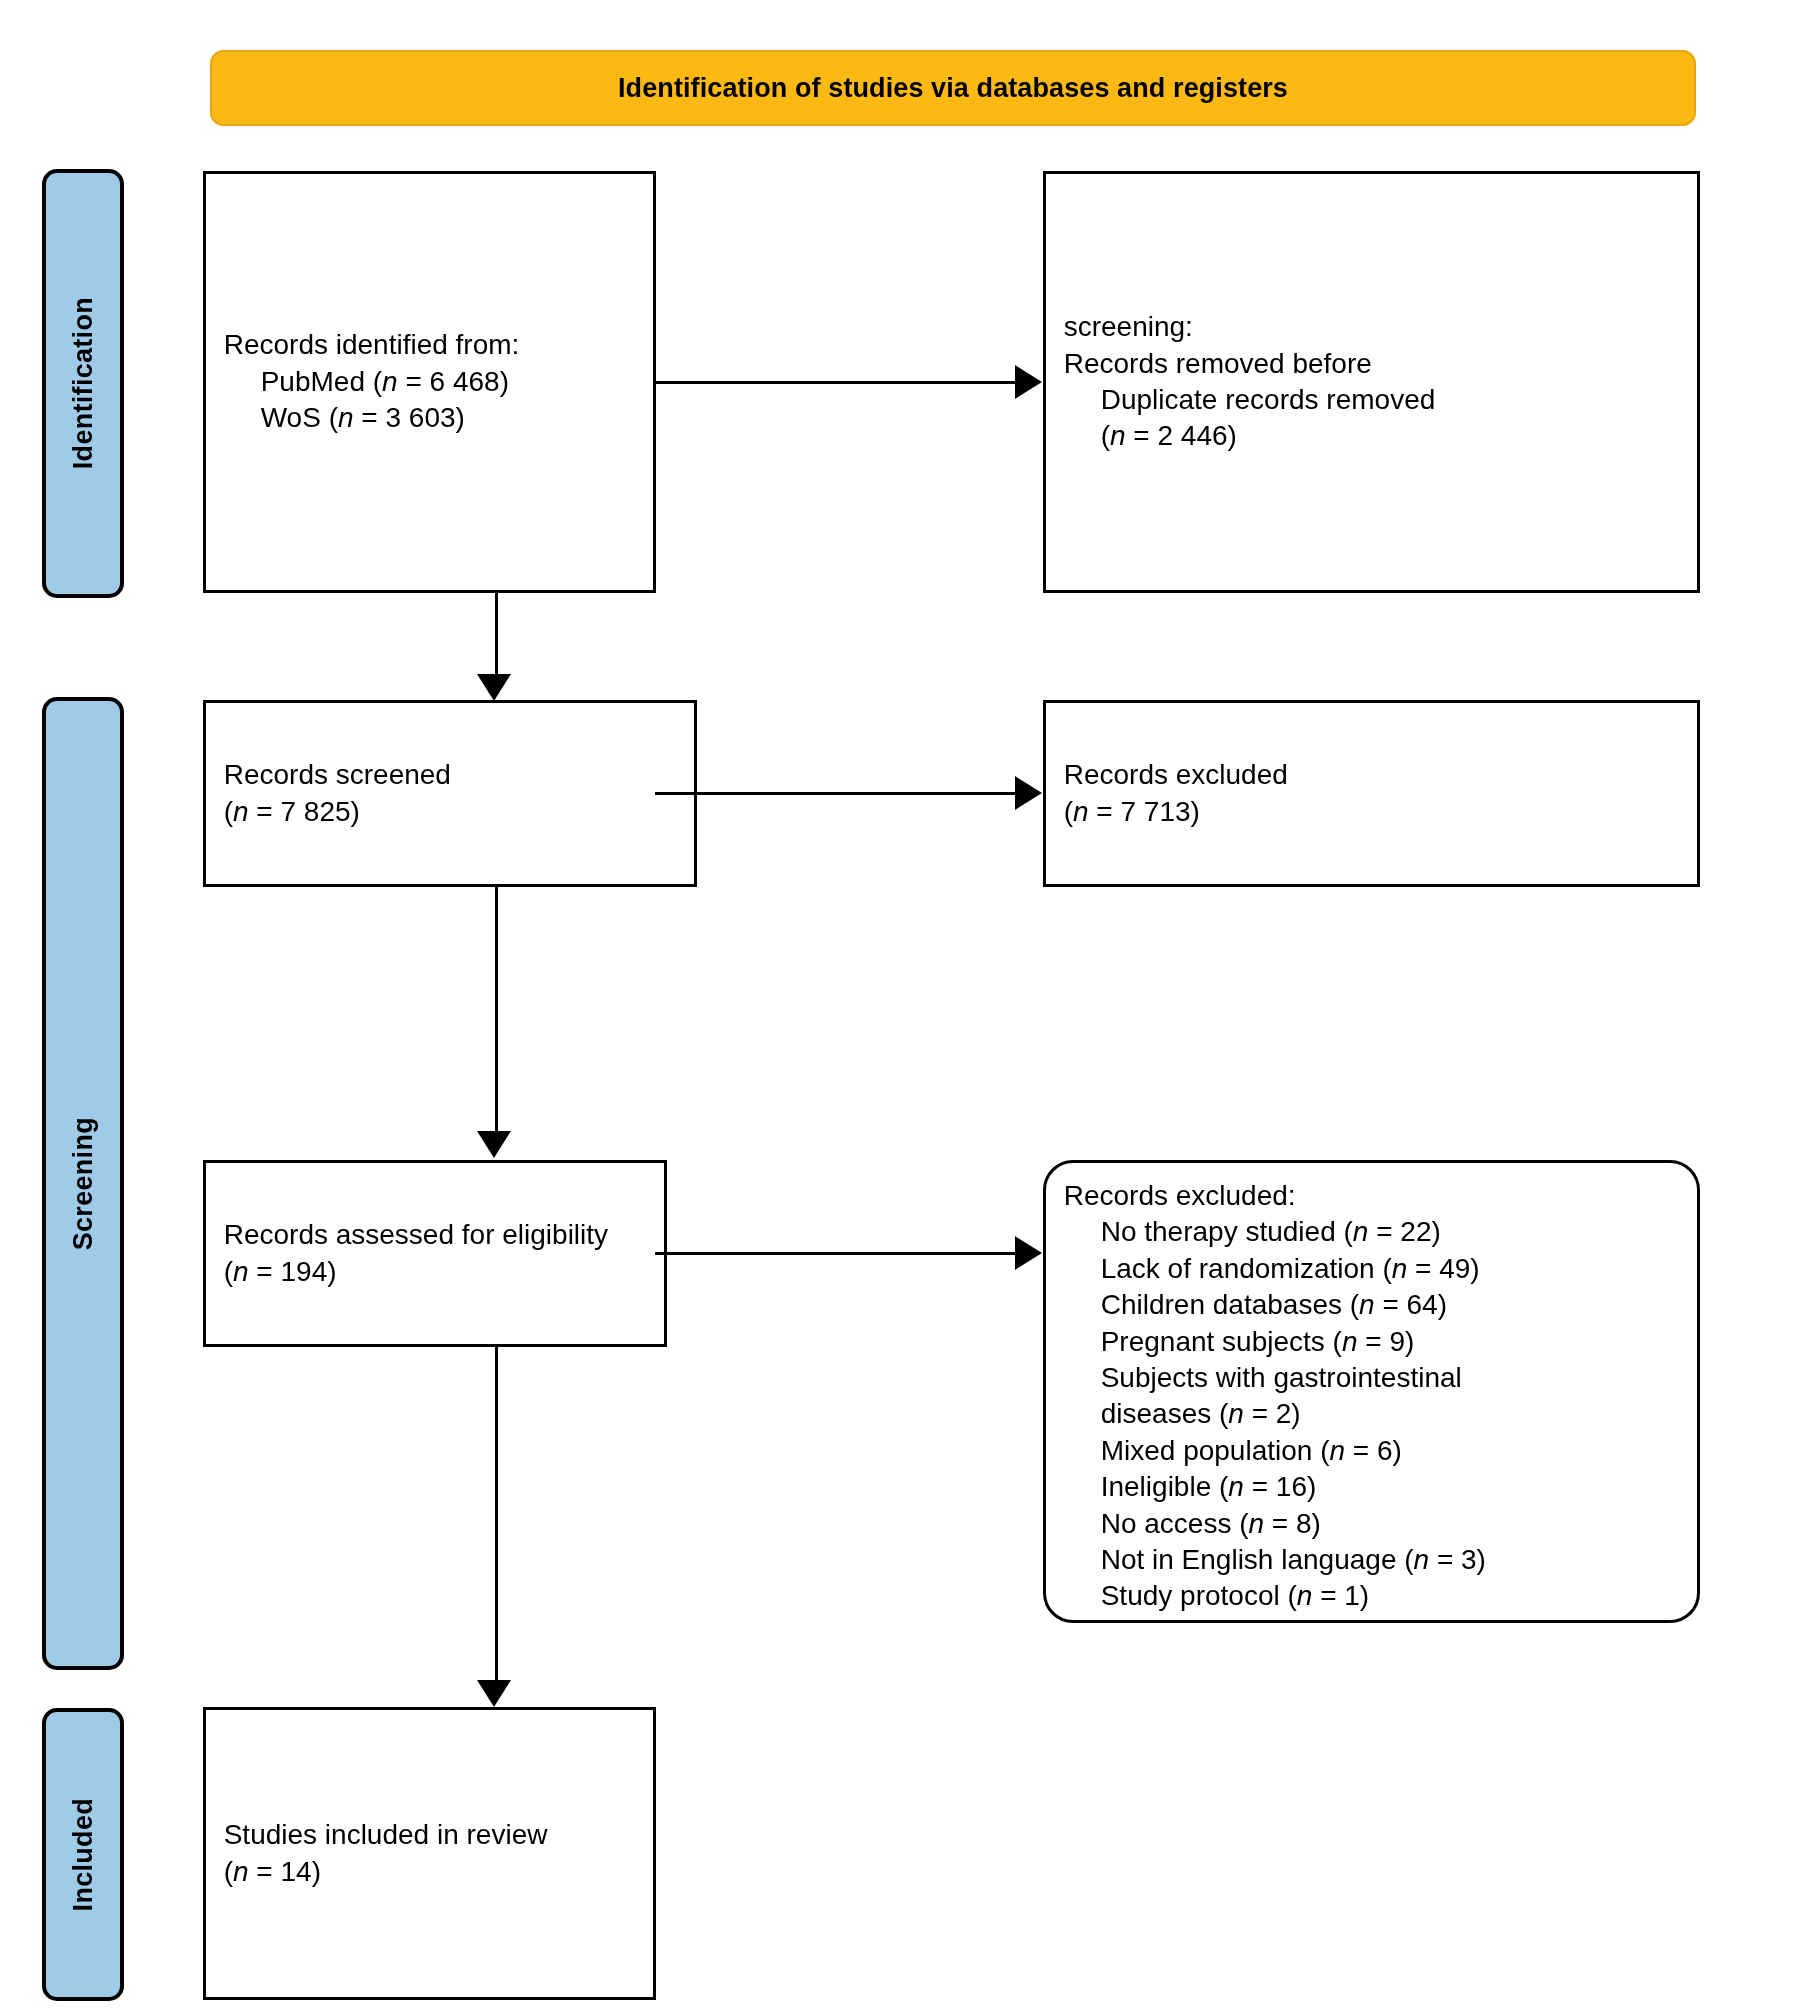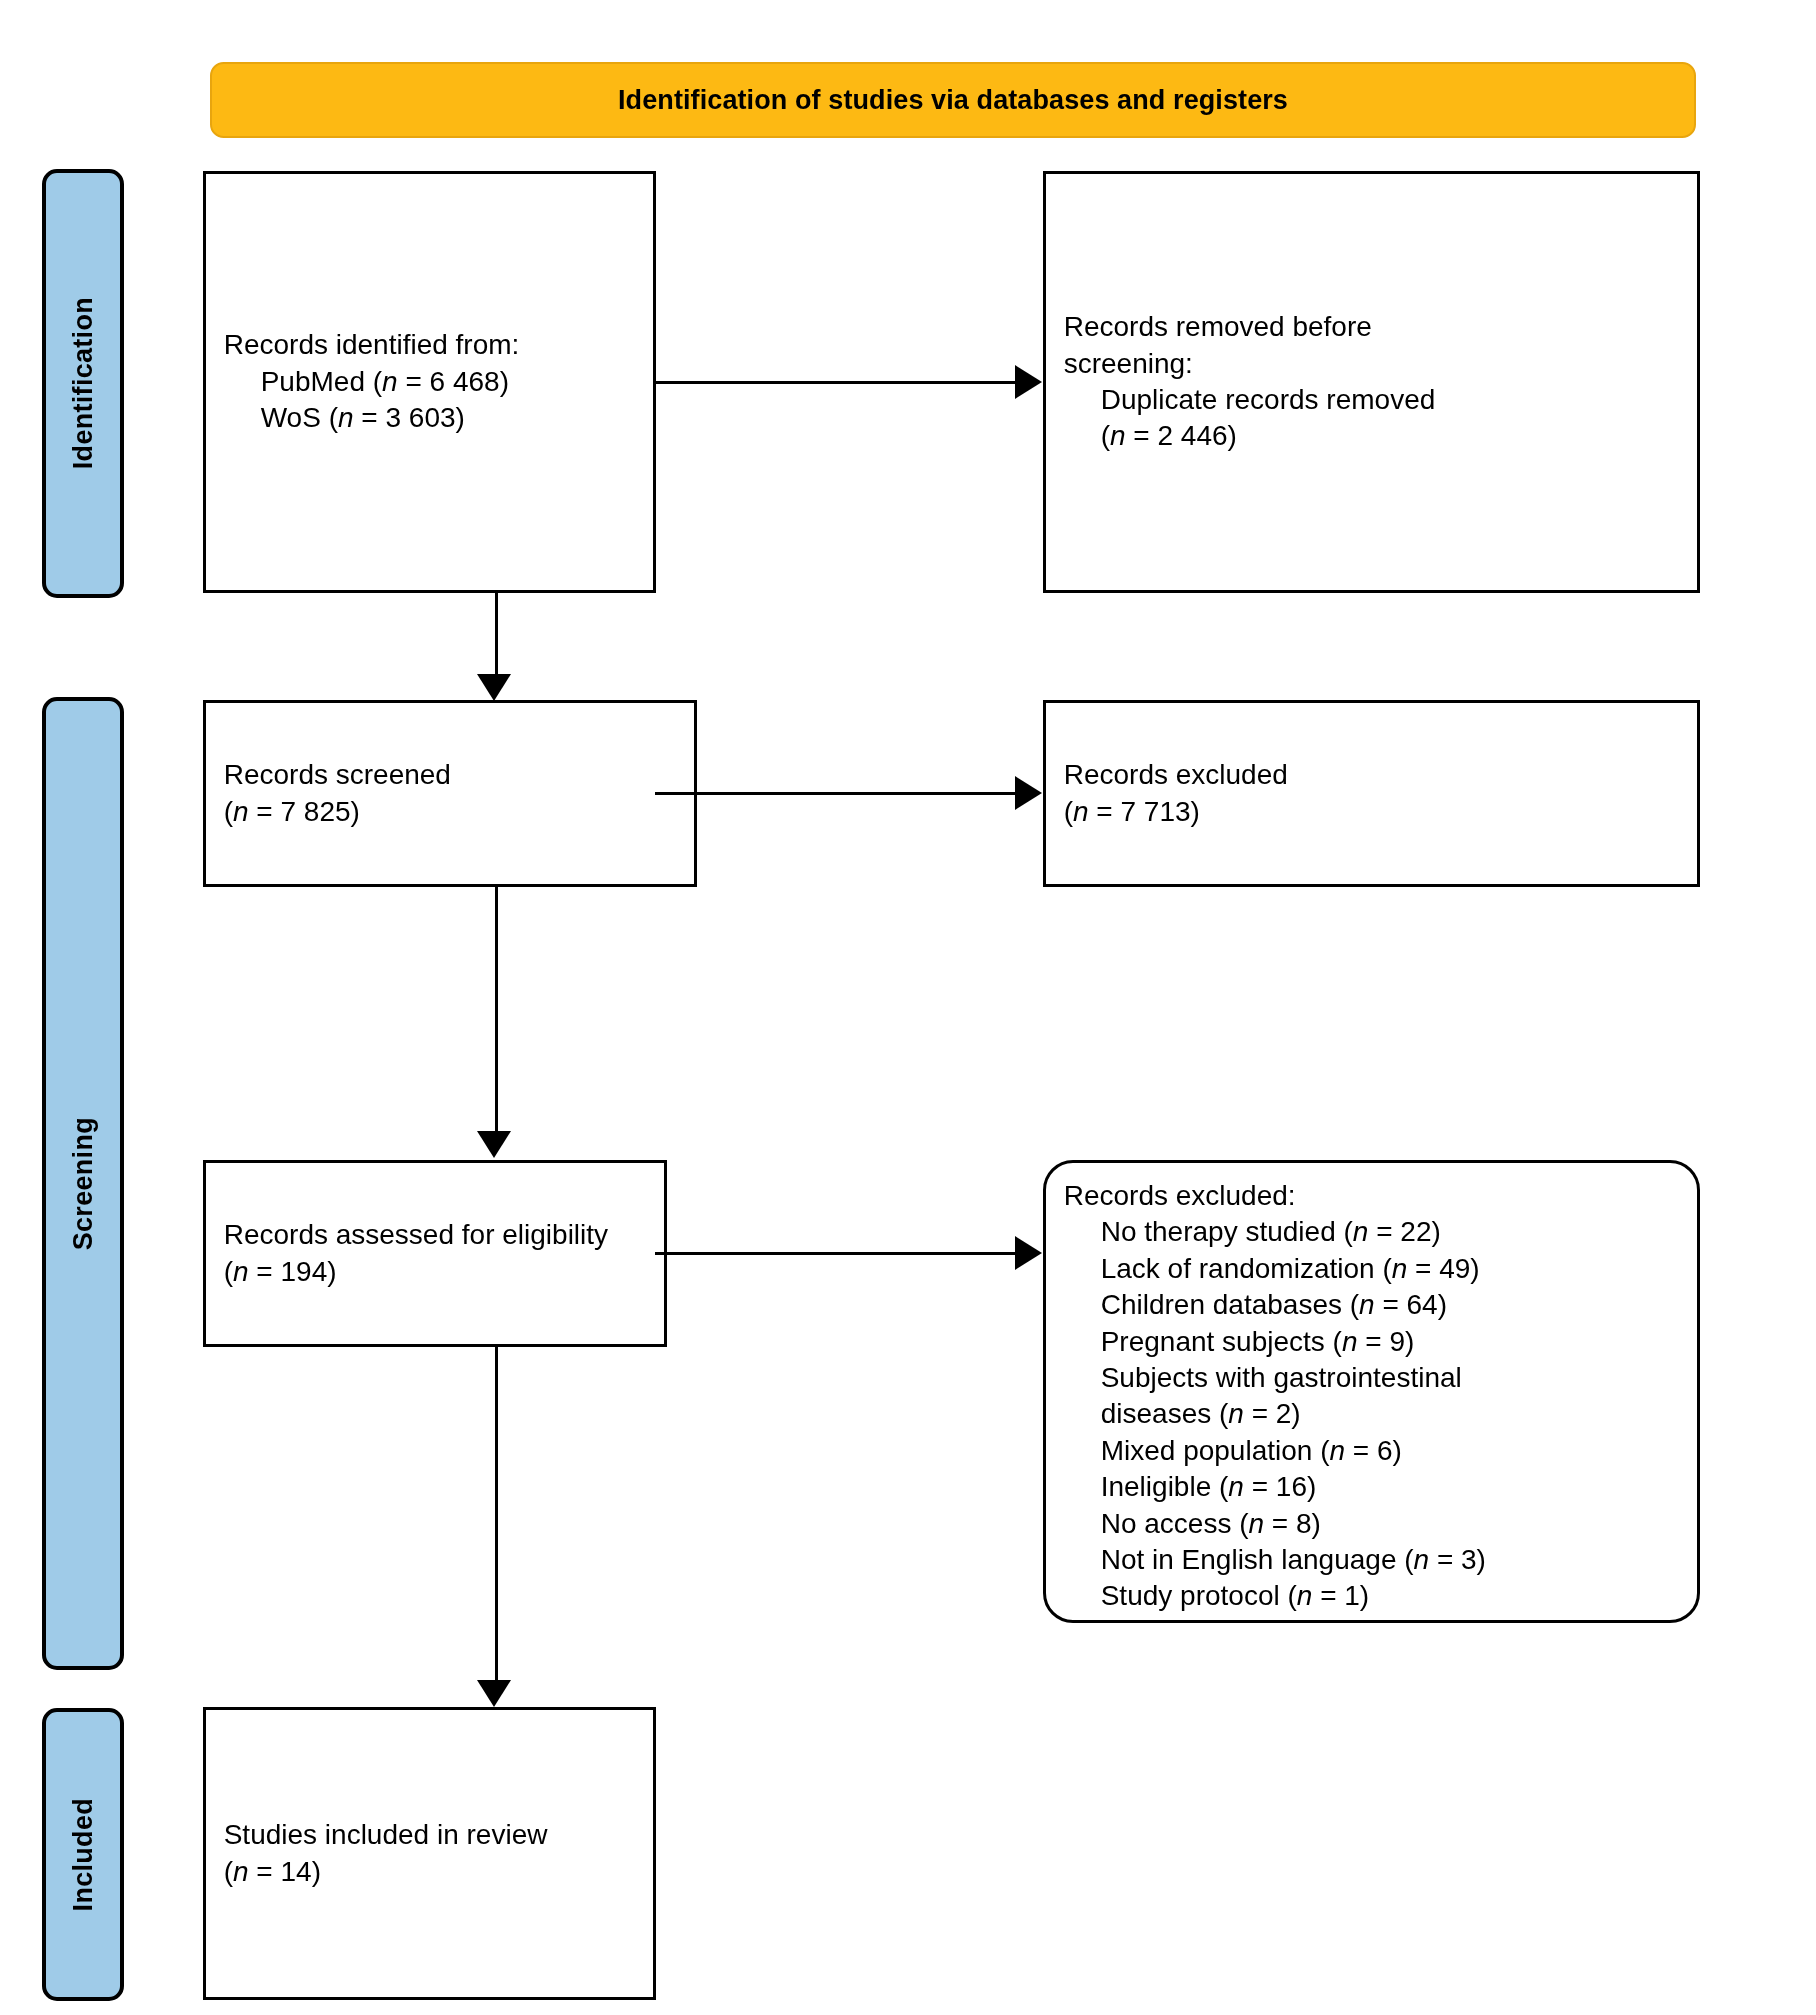--- a/index.html
+++ b/index.html
@@ -15,21 +15,21 @@
     position: relative;
     overflow: hidden;
   }
 
   
   .abs { position: absolute; box-sizing: border-box; }
 
   
   .banner {
     left: 210px;
-    top: 62px;
+    top: 50px;
     width: 1486px;
     height: 76px;
     background: #FDB913;
     border: 2.7px solid #E8A50E;
     border-radius: 13.6px;
     display: flex;
     align-items: center;
     justify-content: center;
   }
   .banner-title {
@@ -163,22 +163,22 @@
 <div class="abs box box-identified">
   <div class="box-text">
     <span class="ln">Records identified from:</span>
     <span class="ln-indent"><span>PubMed (</span><span class="ital">n</span><span> = 6 468)</span></span>
     <span class="ln-indent"><span>WoS (</span><span class="ital">n</span><span> = 3 603)</span></span>
   </div>
 </div>
 
 <div class="abs box box-removed">
   <div class="box-text">
+    <span class="ln">screening:</span>
     <span class="ln">Records removed before</span>
-    <span class="ln">screening:</span>
     <span class="ln-indent">Duplicate records removed</span>
     <span class="ln-indent"><span>(</span><span class="ital">n</span><span> = 2 446)</span></span>
   </div>
 </div>
 
 <div class="abs box box-screened">
   <div class="box-text">
     <span class="ln">Records screened</span>
     <span class="ln"><span>(</span><span class="ital">n</span><span> = 7 825)</span></span>
   </div>

